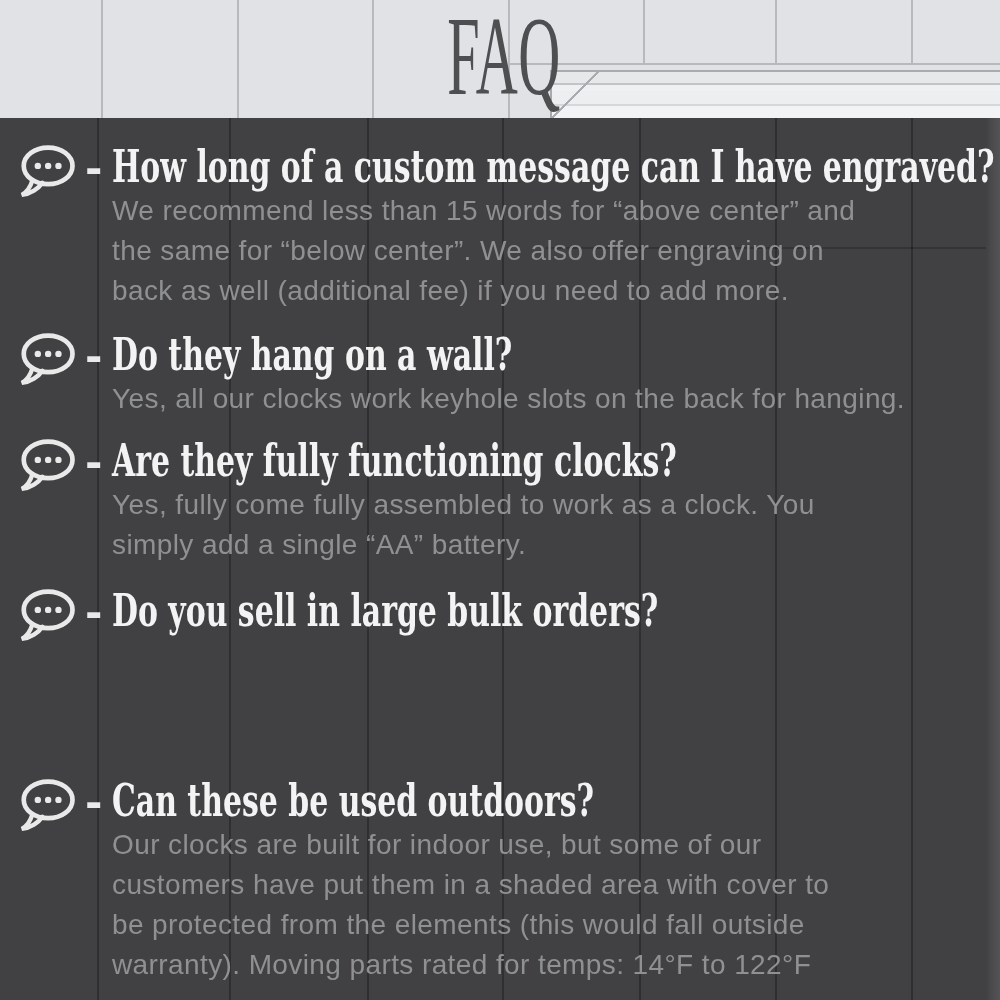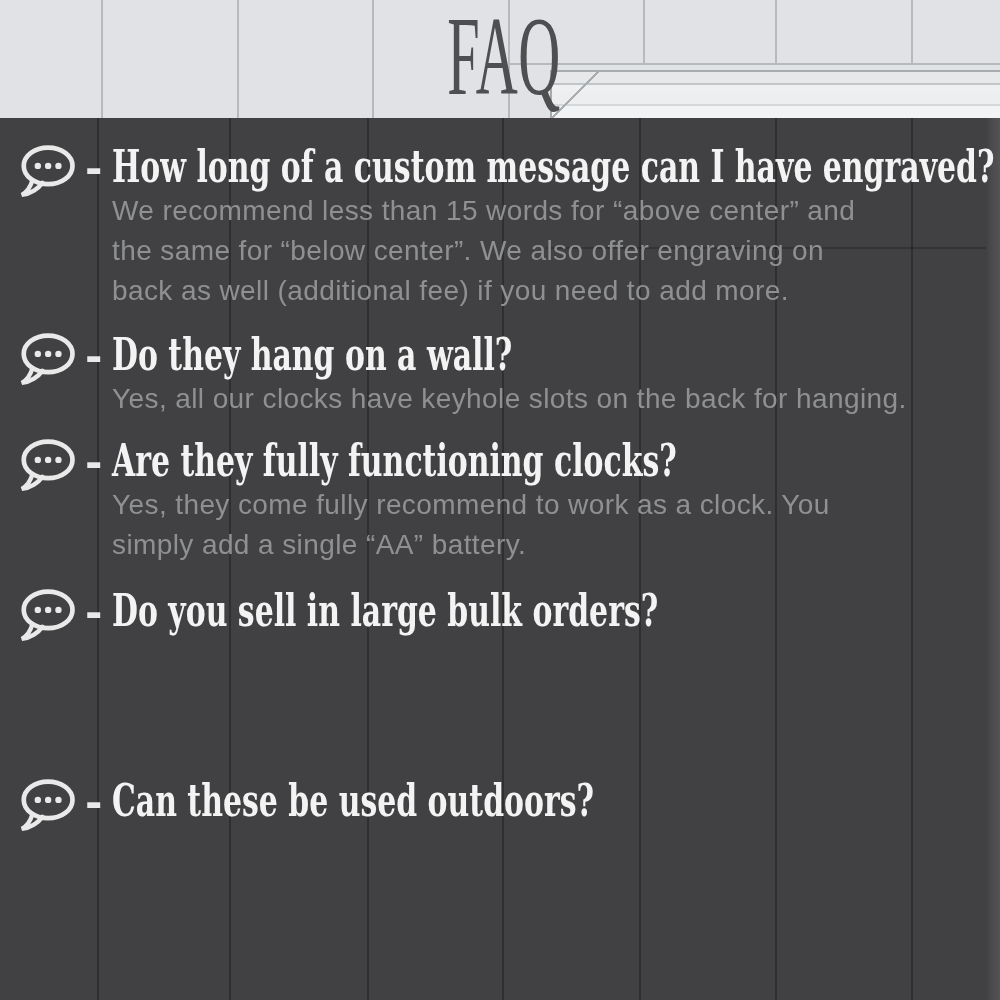--- a/index.html
+++ b/index.html
@@ -122,38 +122,38 @@
         <ellipse cx="30" cy="22" rx="26" ry="19.5" stroke="currentColor" stroke-width="5"></ellipse>
         <path d="M13 38 C11 45 7 50 2 53 C11 52 20 46 24 40" stroke="currentColor" stroke-width="4.6" stroke-linecap="round"></path>
         <circle cx="19" cy="22" r="3.4" fill="currentColor"></circle>
         <circle cx="30" cy="22" r="3.4" fill="currentColor"></circle>
         <circle cx="41" cy="22" r="3.4" fill="currentColor"></circle>
       </svg>
       <span class="dash">-</span>
     </div>
     <div class="qa">
       <h2 class="question">Do they hang on a wall?</h2>
-      <p class="answer">Yes, all our clocks have keyhole slots on the back for hanging.</p>
+      <p class="answer">Yes, all our clocks work keyhole slots on the back for hanging.</p>
     </div>
   </div>
 
   <div class="faq-item" style="top:437px;">
     <div class="icon-col">
       <svg class="bubble-icon" viewBox="0 0 64 56" fill="none">
         <ellipse cx="30" cy="22" rx="26" ry="19.5" stroke="currentColor" stroke-width="5"></ellipse>
         <path d="M13 38 C11 45 7 50 2 53 C11 52 20 46 24 40" stroke="currentColor" stroke-width="4.6" stroke-linecap="round"></path>
         <circle cx="19" cy="22" r="3.4" fill="currentColor"></circle>
         <circle cx="30" cy="22" r="3.4" fill="currentColor"></circle>
         <circle cx="41" cy="22" r="3.4" fill="currentColor"></circle>
       </svg>
       <span class="dash">-</span>
     </div>
     <div class="qa">
       <h2 class="question">Are they fully functioning clocks?</h2>
-      <p class="answer">Yes, they come fully recommend to work as a clock. You
+      <p class="answer">Yes, fully come fully assembled to work as a clock. You
 simply add a single “AA” battery.</p>
     </div>
   </div>
 
   <div class="faq-item" style="top:587px;">
     <div class="icon-col">
       <svg class="bubble-icon" viewBox="0 0 64 56" fill="none">
         <ellipse cx="30" cy="22" rx="26" ry="19.5" stroke="currentColor" stroke-width="5"></ellipse>
         <path d="M13 38 C11 45 7 50 2 53 C11 52 20 46 24 40" stroke="currentColor" stroke-width="4.6" stroke-linecap="round"></path>
         <circle cx="19" cy="22" r="3.4" fill="currentColor"></circle>
@@ -173,16 +173,20 @@
         <ellipse cx="30" cy="22" rx="26" ry="19.5" stroke="currentColor" stroke-width="5"></ellipse>
         <path d="M13 38 C11 45 7 50 2 53 C11 52 20 46 24 40" stroke="currentColor" stroke-width="4.6" stroke-linecap="round"></path>
         <circle cx="19" cy="22" r="3.4" fill="currentColor"></circle>
         <circle cx="30" cy="22" r="3.4" fill="currentColor"></circle>
         <circle cx="41" cy="22" r="3.4" fill="currentColor"></circle>
       </svg>
       <span class="dash">-</span>
     </div>
     <div class="qa">
       <h2 class="question">Can these be used outdoors?</h2>
+      <p class="answer">Our clocks are built for indoor use, but some of our
+customers have put them in a shaded area with cover to
+be protected from the elements (this would fall outside
+warranty). Moving parts rated for temps: 14°F to 122°F</p>
     </div>
   </div>
 
 </div>
 
 </body></html>

